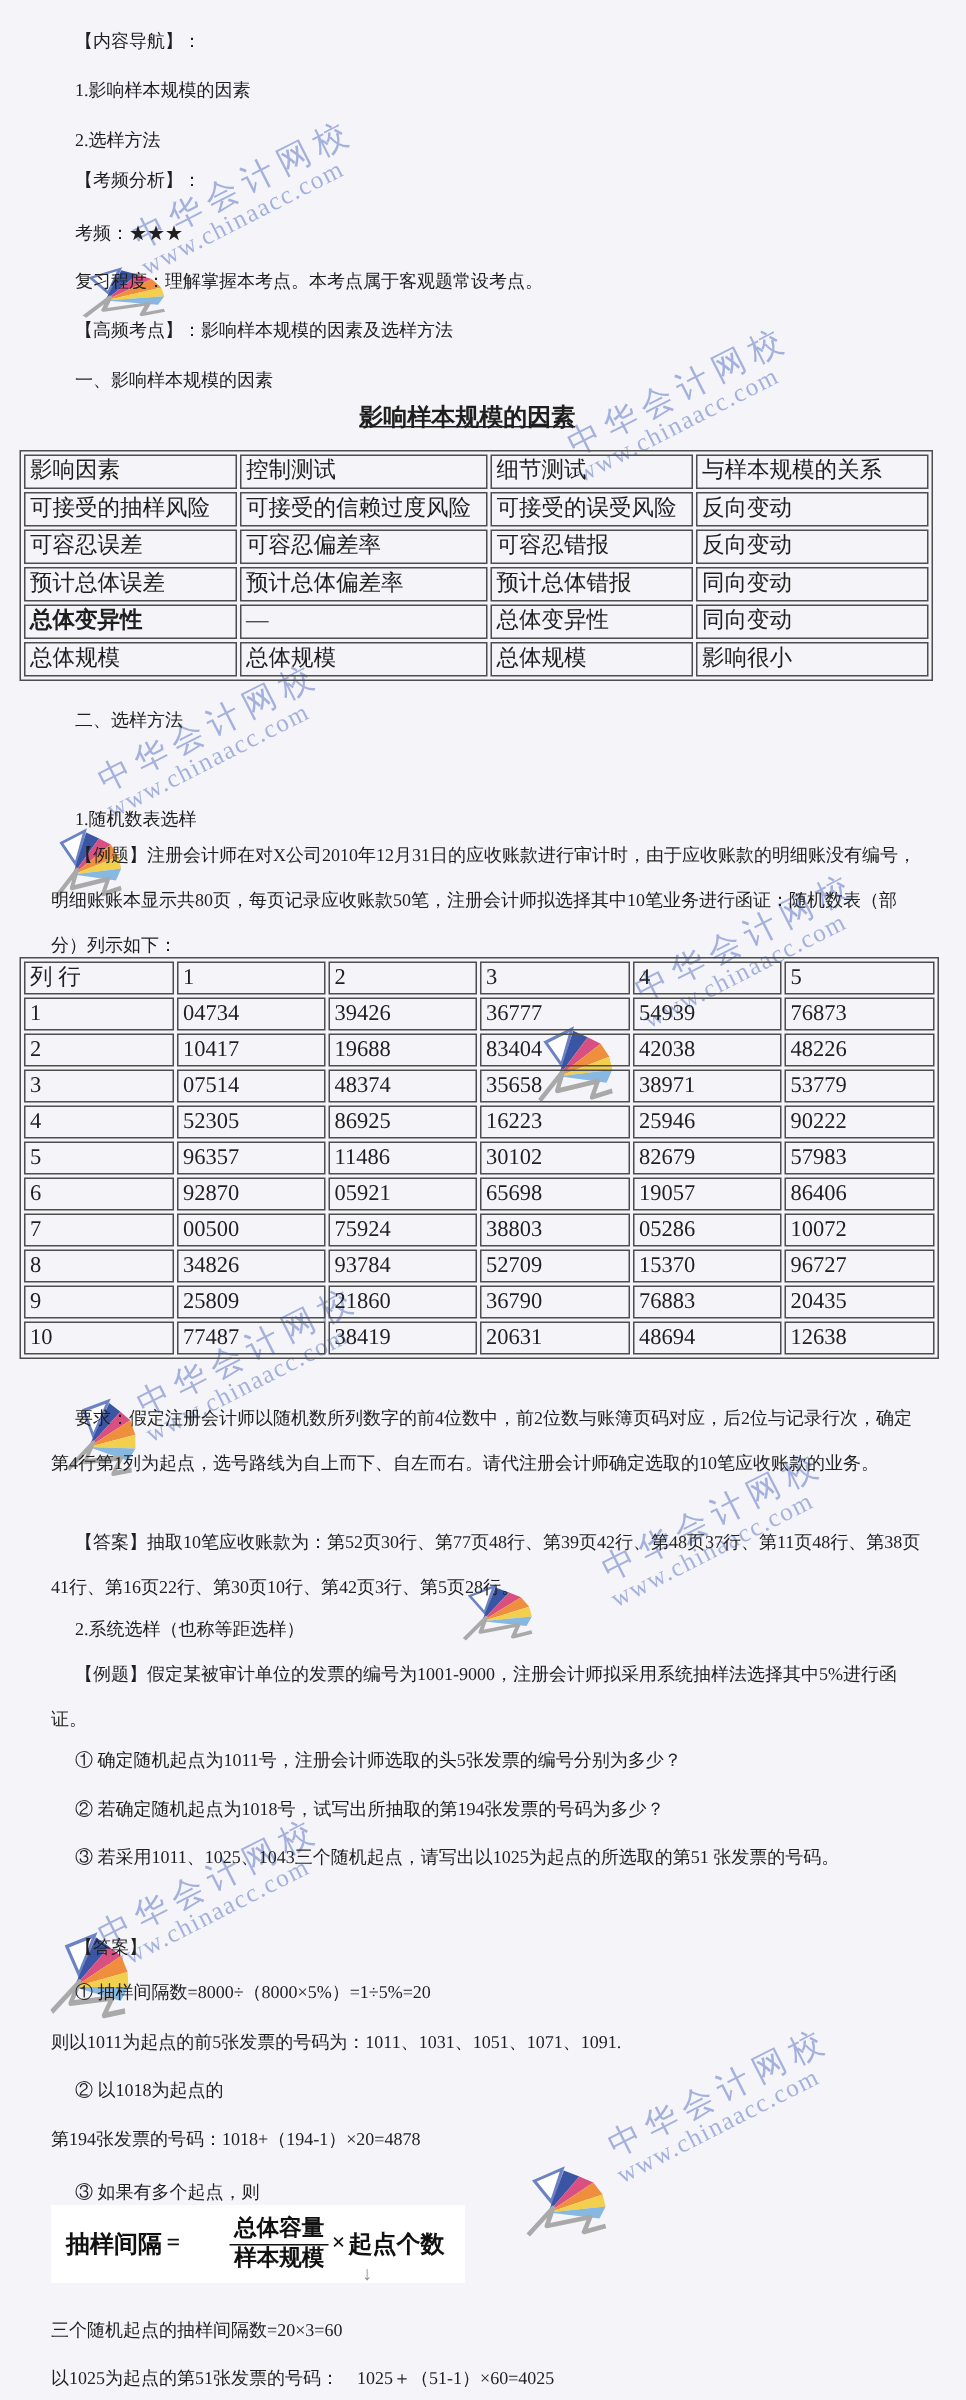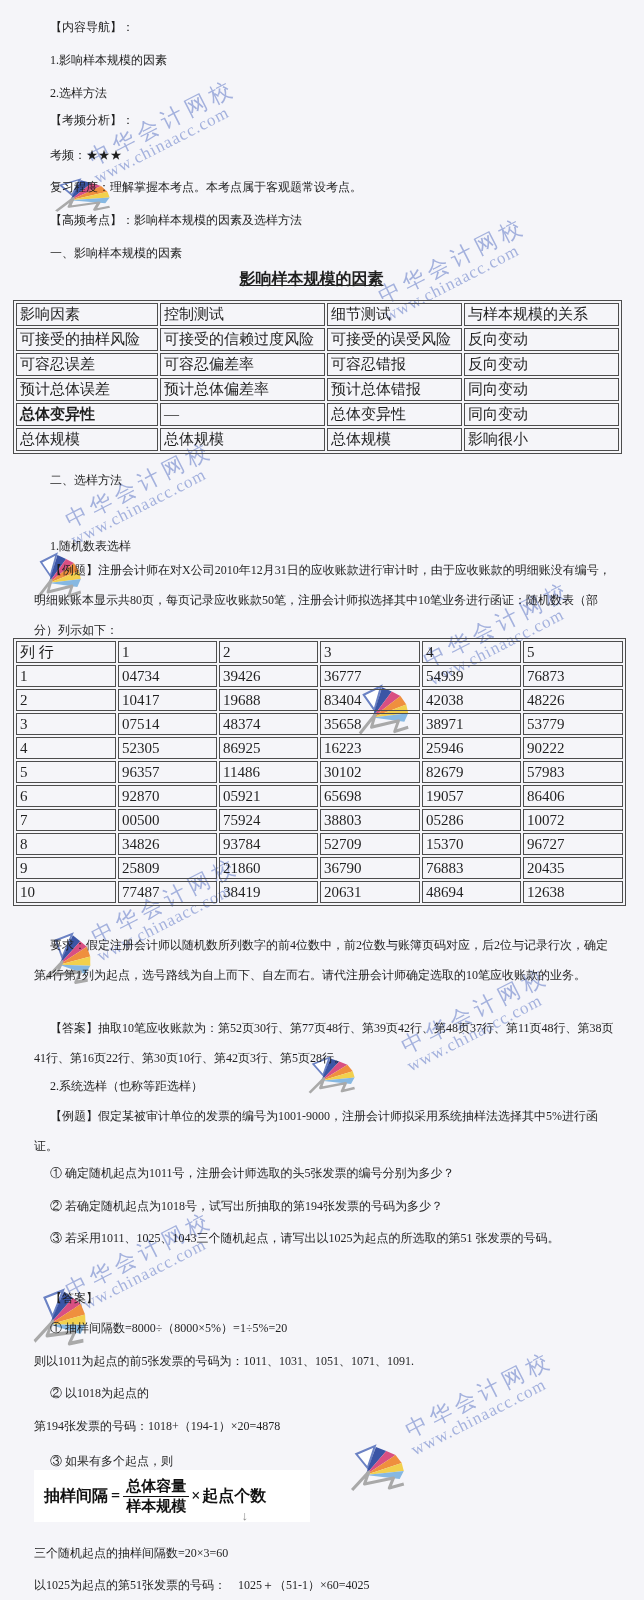--- a/index.html
+++ b/index.html
@@ -54,21 +54,21 @@
     margin:0;text-align:center;font-size:16px;font-weight:bold;line-height:26px;text-decoration:underline;
   }
   .formula-box{
     position:absolute;left:34px;top:1470px;width:276px;height:52px;z-index:2;
     background:#ffffff;
     display:flex;align-items:center;
     font-weight:bold;font-size:16px;color:#111;
   }
   .formula-box .lhs{margin-left:10px;}
   .formula-box .eq{margin:0 3px;}
-  .frac{display:inline-block;text-align:center;font-size:15px;line-height:1.25;vertical-align:middle;}
+  .frac{display:inline-block;text-align:center;font-size:15px;line-height:1.25;vertical-align:middle;margin-left:30px;}
   .frac .num{display:block;border-bottom:1px solid #111;padding:0 3px;}
   .frac .den{display:block;padding:0 3px;}
   .formula-box .times{margin:0 2px;}
   .formula-arrow{
     position:absolute;right:62px;bottom:-2px;
     font-size:13px;color:#8a8a8a;font-weight:normal;
   }
 </style>
 </head>
 <body>

